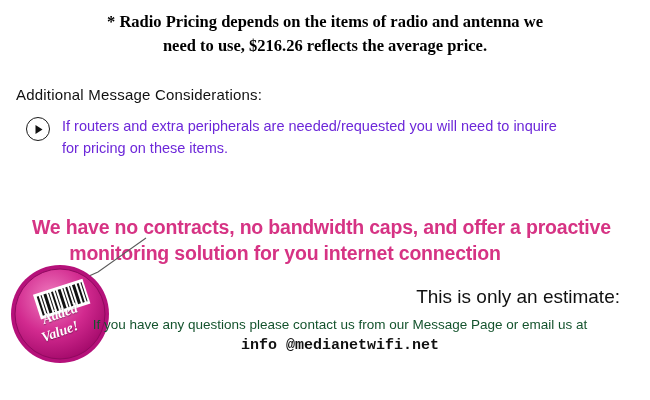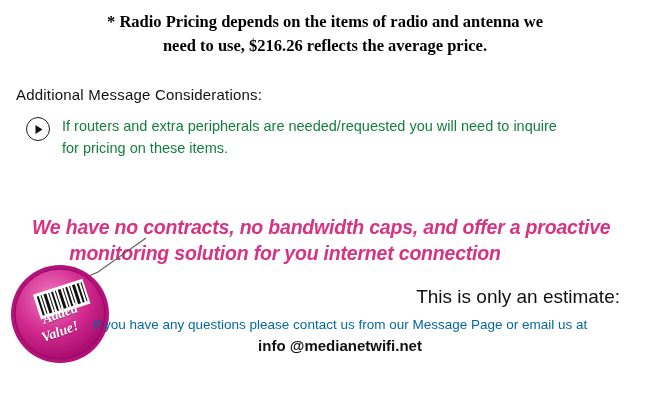--- a/index.html
+++ b/index.html
@@ -68,40 +68,39 @@
   }
   .arrow-badge svg { display: block; }
   .hw-text {
     position: absolute;
     left: 36px;
     top: 0;
     width: 540px;
     font-family: "Liberation Sans", sans-serif;
     font-size: 14.5px;
     line-height: 1.55;
-    color: #15803d;
+    color: #6d28d9;
   }
   .hw-text .line2 {
     display: block;
     padding-right: 100px;
   }
 
   
   .headline {
     position: absolute;
     top: 214px;
     left: 18px;
     width: 614px;
     font-family: "Liberation Sans", sans-serif;
     font-size: 19.5px;
     font-weight: bold;
     color: #d63384;
     line-height: 1.35;
     letter-spacing: -0.2px;
-    font-style: italic;
   }
   .headline .l1 { display: block; text-align: left; padding-left: 14px; }
   .headline .l2 { display: block; text-align: center; padding-right: 80px; }
 
   
   .estimate-title {
     position: absolute;
     top: 286px;
     left: 120px;
     width: 500px;
@@ -111,29 +110,29 @@
     color: #111;
   }
   .contact-line {
     position: absolute;
     top: 317px;
     left: 60px;
     width: 560px;
     text-align: center;
     font-family: "Liberation Sans", sans-serif;
     font-size: 13.5px;
-    color: #0369a1;
+    color: #14532d;
   }
   .email-line {
     position: absolute;
     top: 337px;
     left: 120px;
     width: 440px;
     text-align: center;
-    font-family: Liberation Sans, sans-serif;
+    font-family: Liberation Mono, monospace;
     font-size: 15px;
     font-weight: bold;
     color: #111;
   }
 
   
   .seal {
     position: absolute;
     left: 8px;
     top: 262px;

